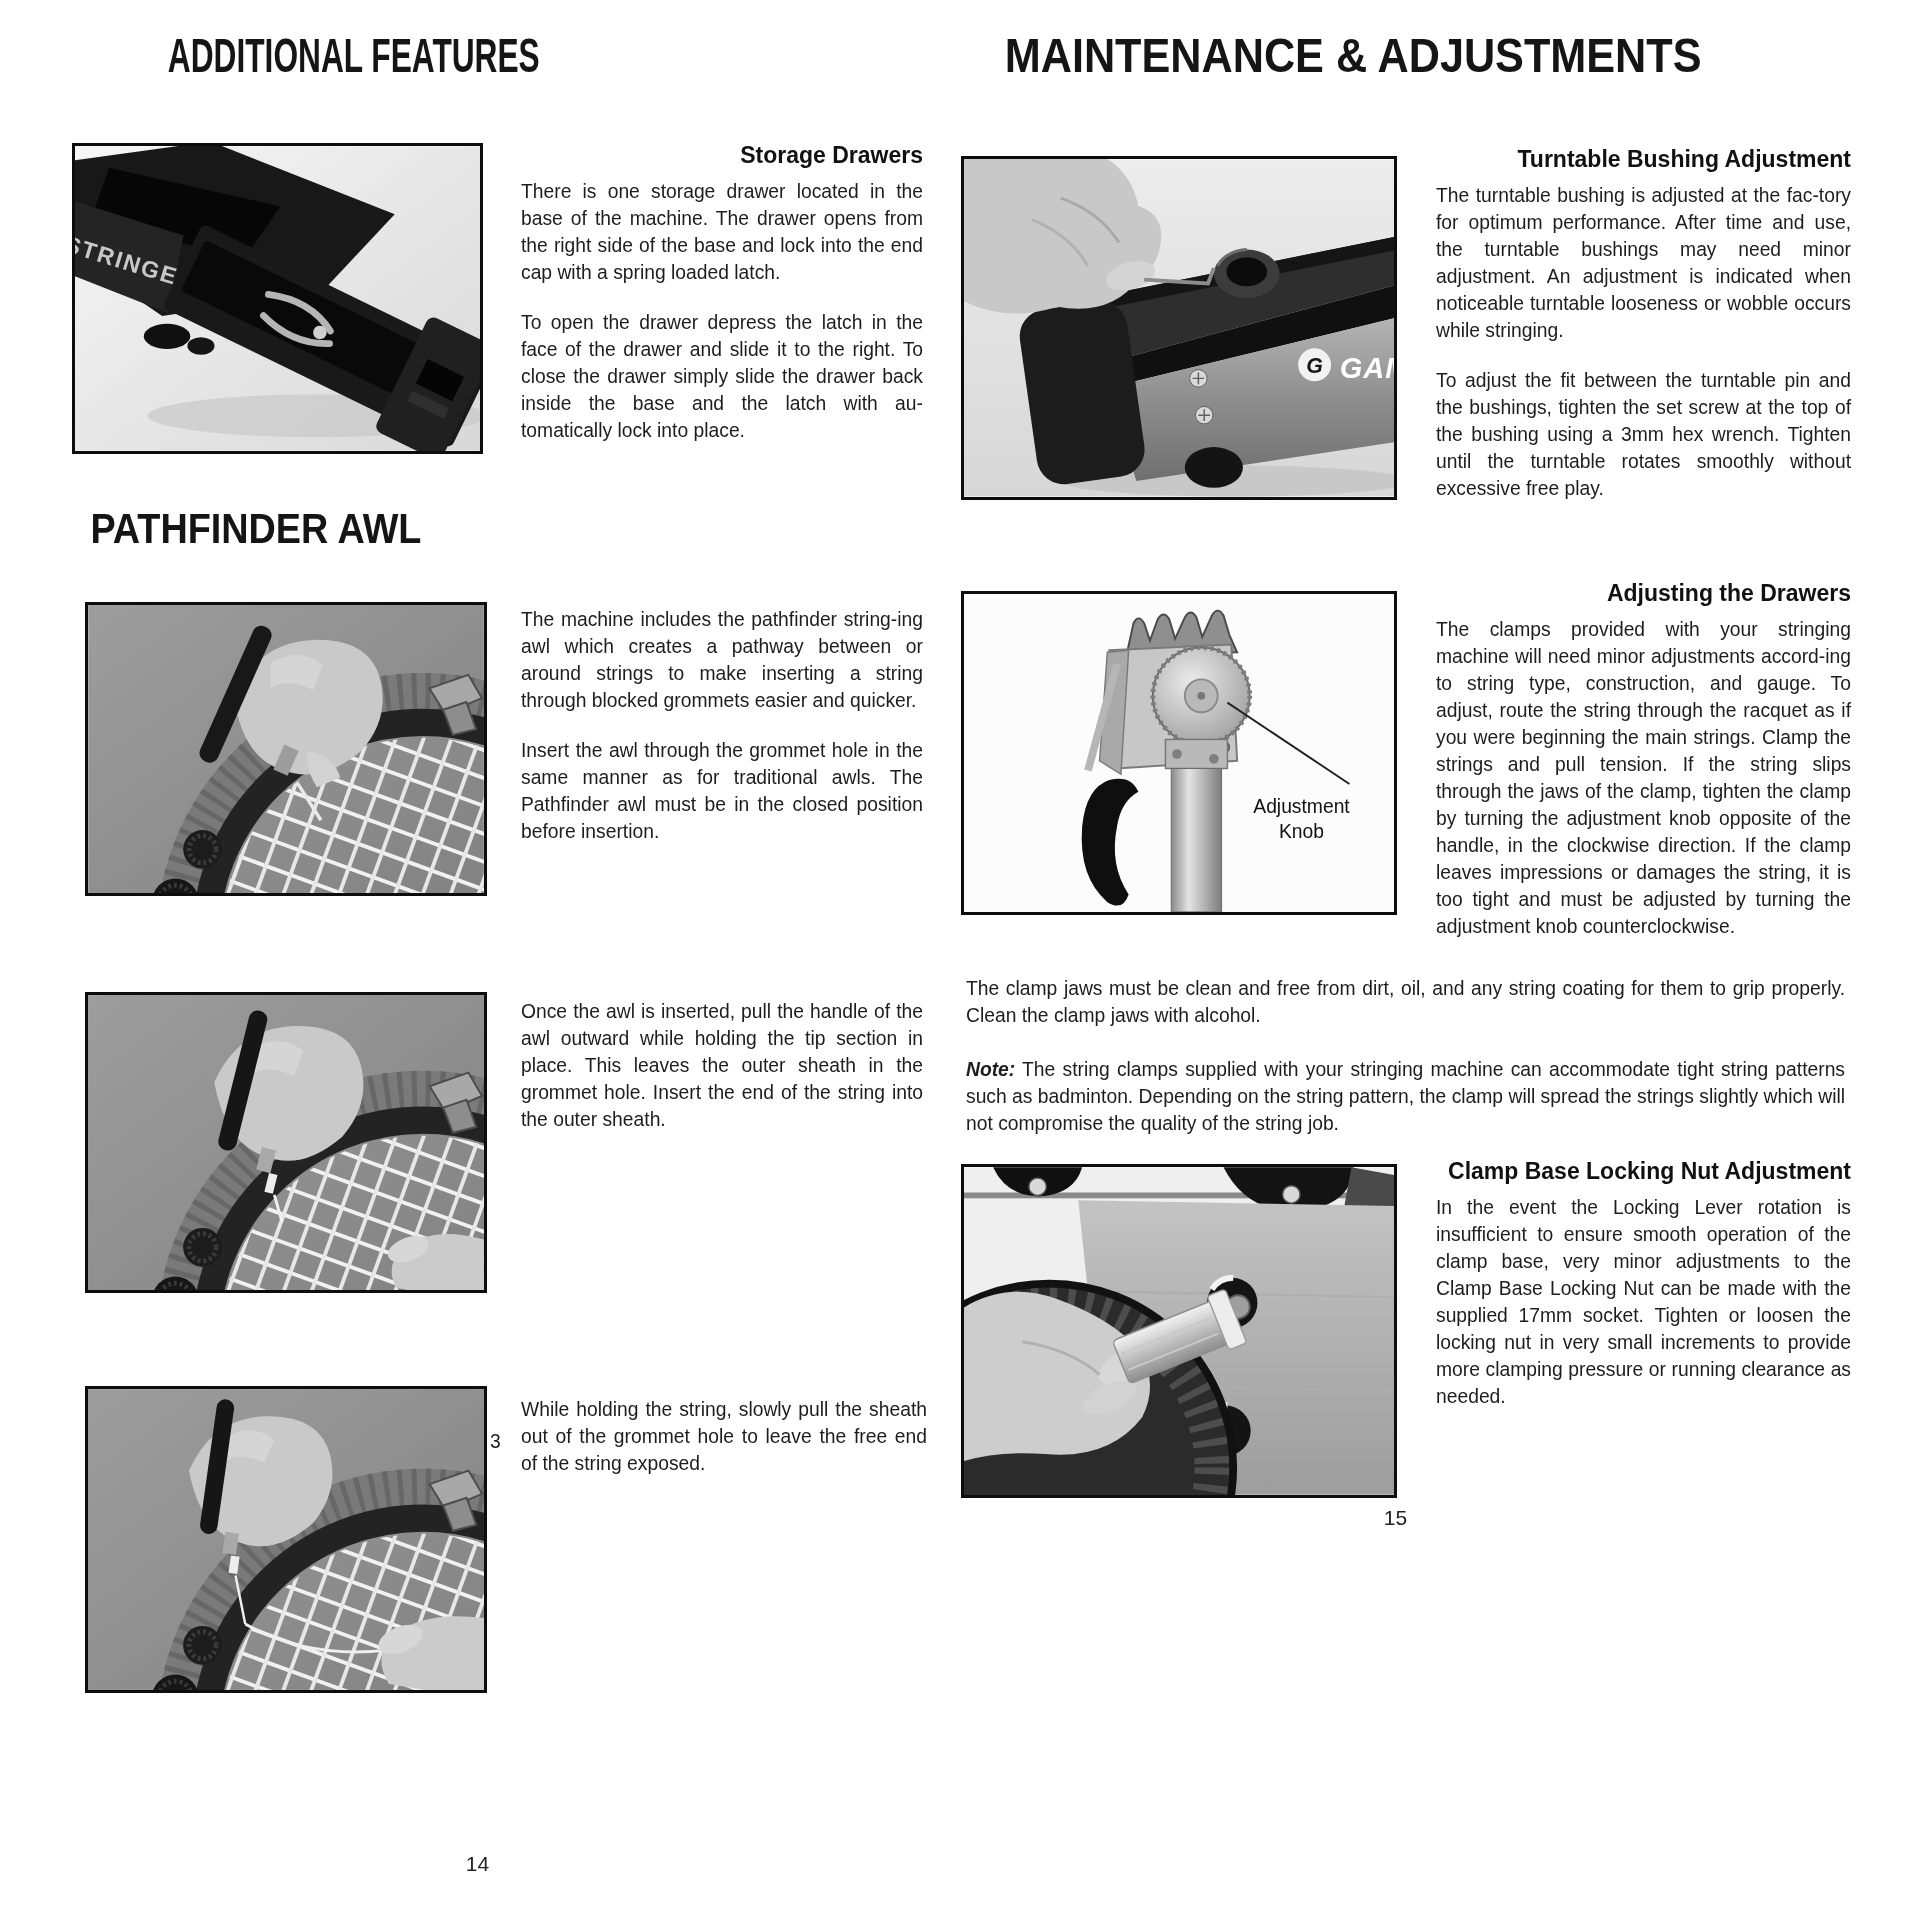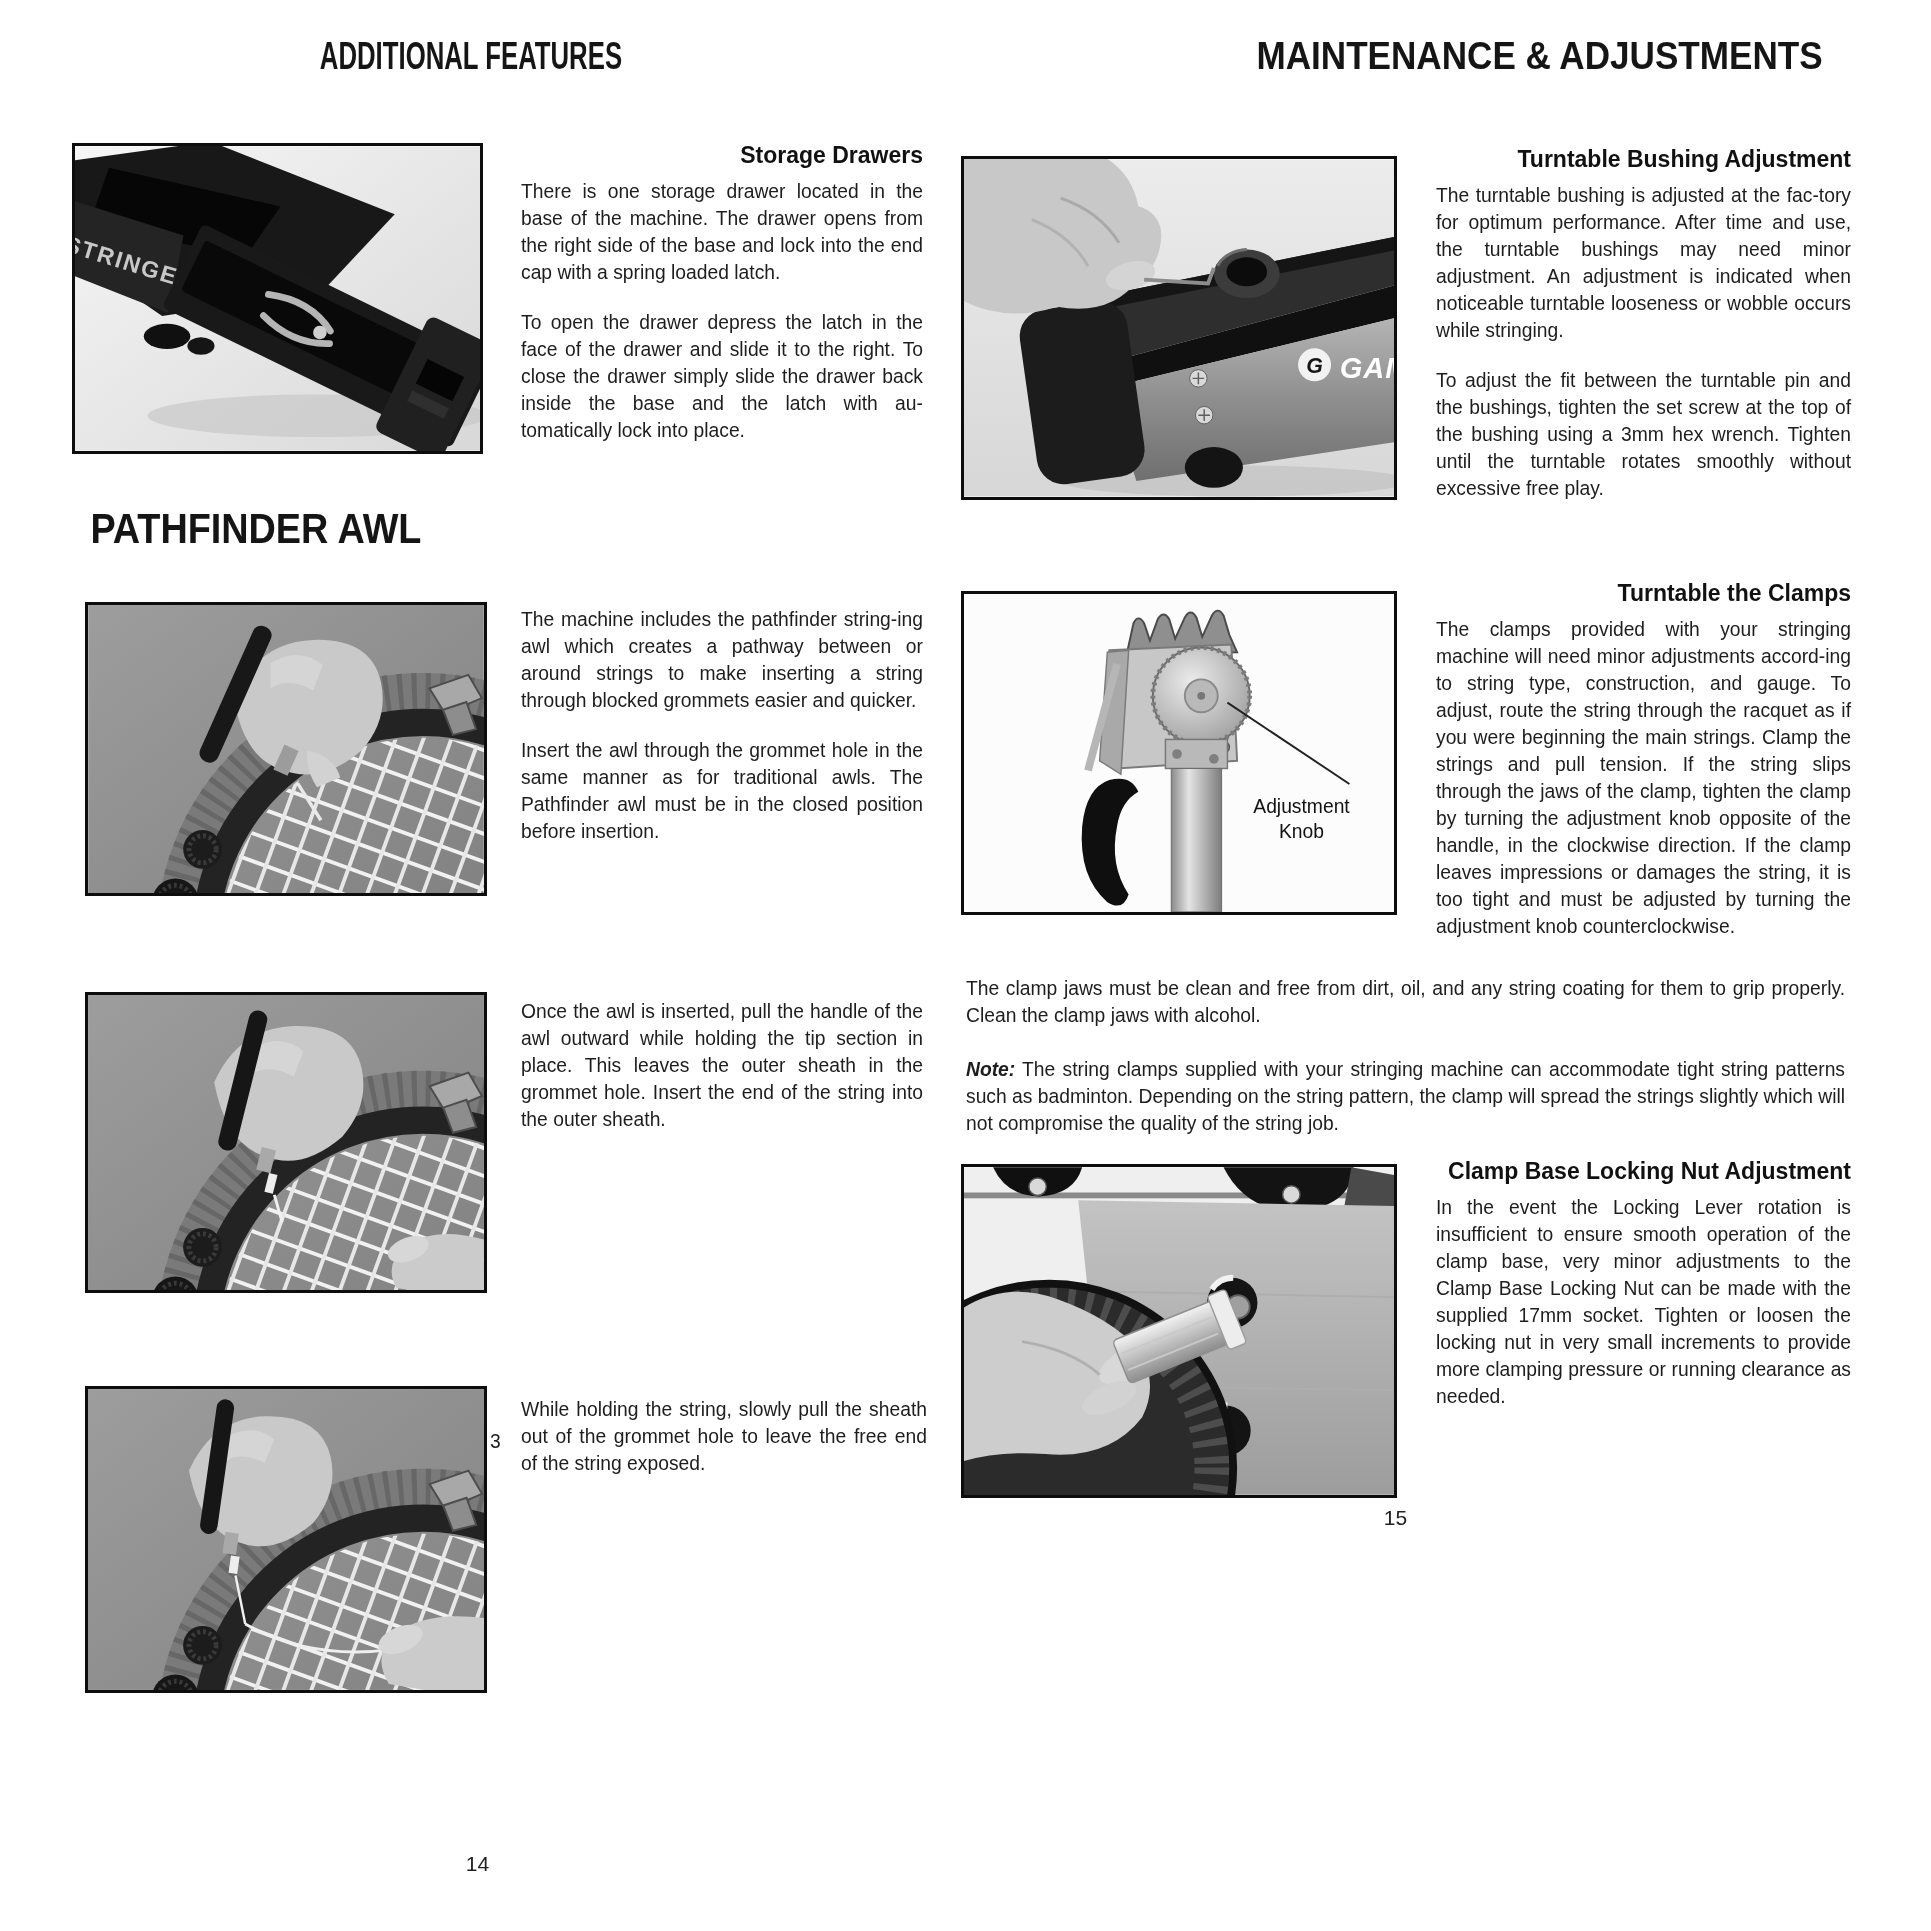--- a/index.html
+++ b/index.html
@@ -1,19 +1,19 @@
 <!DOCTYPE html>
 <html><head>
 <meta charset="utf-8">
 <style>
   html,body{margin:0;padding:0;background:#ffffff;}
   .sheet{position:relative;width:1931px;height:1931px;background:#ffffff;
          font-family:"Liberation Sans",sans-serif;color:#1c1c1c;overflow:hidden;}
-  .big-title{position:absolute;font-weight:bold;font-size:39px;line-height:54px;
-             color:#151515;text-align:right;white-space:nowrap;}
+  .big-title{position:absolute;font-weight:bold;font-size:48px;line-height:54px;
+             color:#151515;text-align:left;white-space:nowrap;}
   .cond{display:inline-block;transform:scaleX(0.66);transform-origin:50% 50%;}
   .cond-mid{display:inline-block;transform:scaleX(0.9);transform-origin:50% 50%;}
   .sub-title{position:absolute;font-weight:bold;font-size:42px;line-height:50px;
              color:#151515;text-align:left;white-space:nowrap;}
   .txt{position:absolute;font-size:19.3px;line-height:27px;text-align:justify;color:#1d1d1d;}
   .txt p{margin:0 0 23px 0;}
   .txt h3{font-size:23px;line-height:29px;margin:0 0 7.7px 0;color:#111;font-weight:bold;text-align:right;}
   .photo{position:absolute;border:3.9px solid #0d0d0d;background:#fff;box-sizing:border-box;}
   .photo svg{display:block;width:100%;height:100%;}
   .pagenum{position:absolute;font-size:21px;color:#222;width:77px;text-align:center;}
@@ -285,21 +285,21 @@
         <rect x="214" y="180" width="52" height="148" fill="url(#shaftGrad)" stroke="#6a6a6a"></rect>
         <path d="M150 192 Q126 200 122 240 Q118 292 148 318 Q164 328 170 310 Q150 280 158 240 Q162 214 180 204 Q172 186 150 192 Z" fill="#0f0f0f"></path>
         <line x1="272" y1="112" x2="398" y2="196" stroke="#222" stroke-width="2"></line>
       </g>
     </svg>
   </div>
 
   <div class="fig-label" style="left:1241px;top:794px;width:121px;">Adjustment Knob</div>
 
   <div class="txt" style="left:1436px;top:579px;width:415px;">
-    <h3>Turntable the Clamps</h3>
+    <h3>Adjusting the Drawers</h3>
     <p>The clamps provided with your stringing machine will need minor adjustments accord-ing to string type, construction, and gauge. To adjust, route the string through the racquet as if you were beginning the main strings. Clamp the strings and pull tension. If the string slips through the jaws of the clamp, tighten the clamp by turning the adjustment knob opposite of the handle, in the clockwise direction. If the clamp leaves impressions or damages the string, it is too tight and must be adjusted by turning the adjustment knob counterclockwise.</p>
   </div>
 
   <div class="txt" style="left:966px;top:1056px;width:879px;">
     <p><span class="note-lbl">Note:</span><span>The string clamps supplied with your stringing machine can accommodate tight string patterns such as badminton. Depending on the string pattern, the clamp will spread the strings slightly which will not compromise the quality of the string job.</span></p>
   </div>
 
   <div class="txt" style="left:966px;top:975px;width:879px;">
     <p>The clamp jaws must be clean and free from dirt, oil, and any string coating for them to grip properly. Clean the clamp jaws with alcohol.</p>
   </div>

